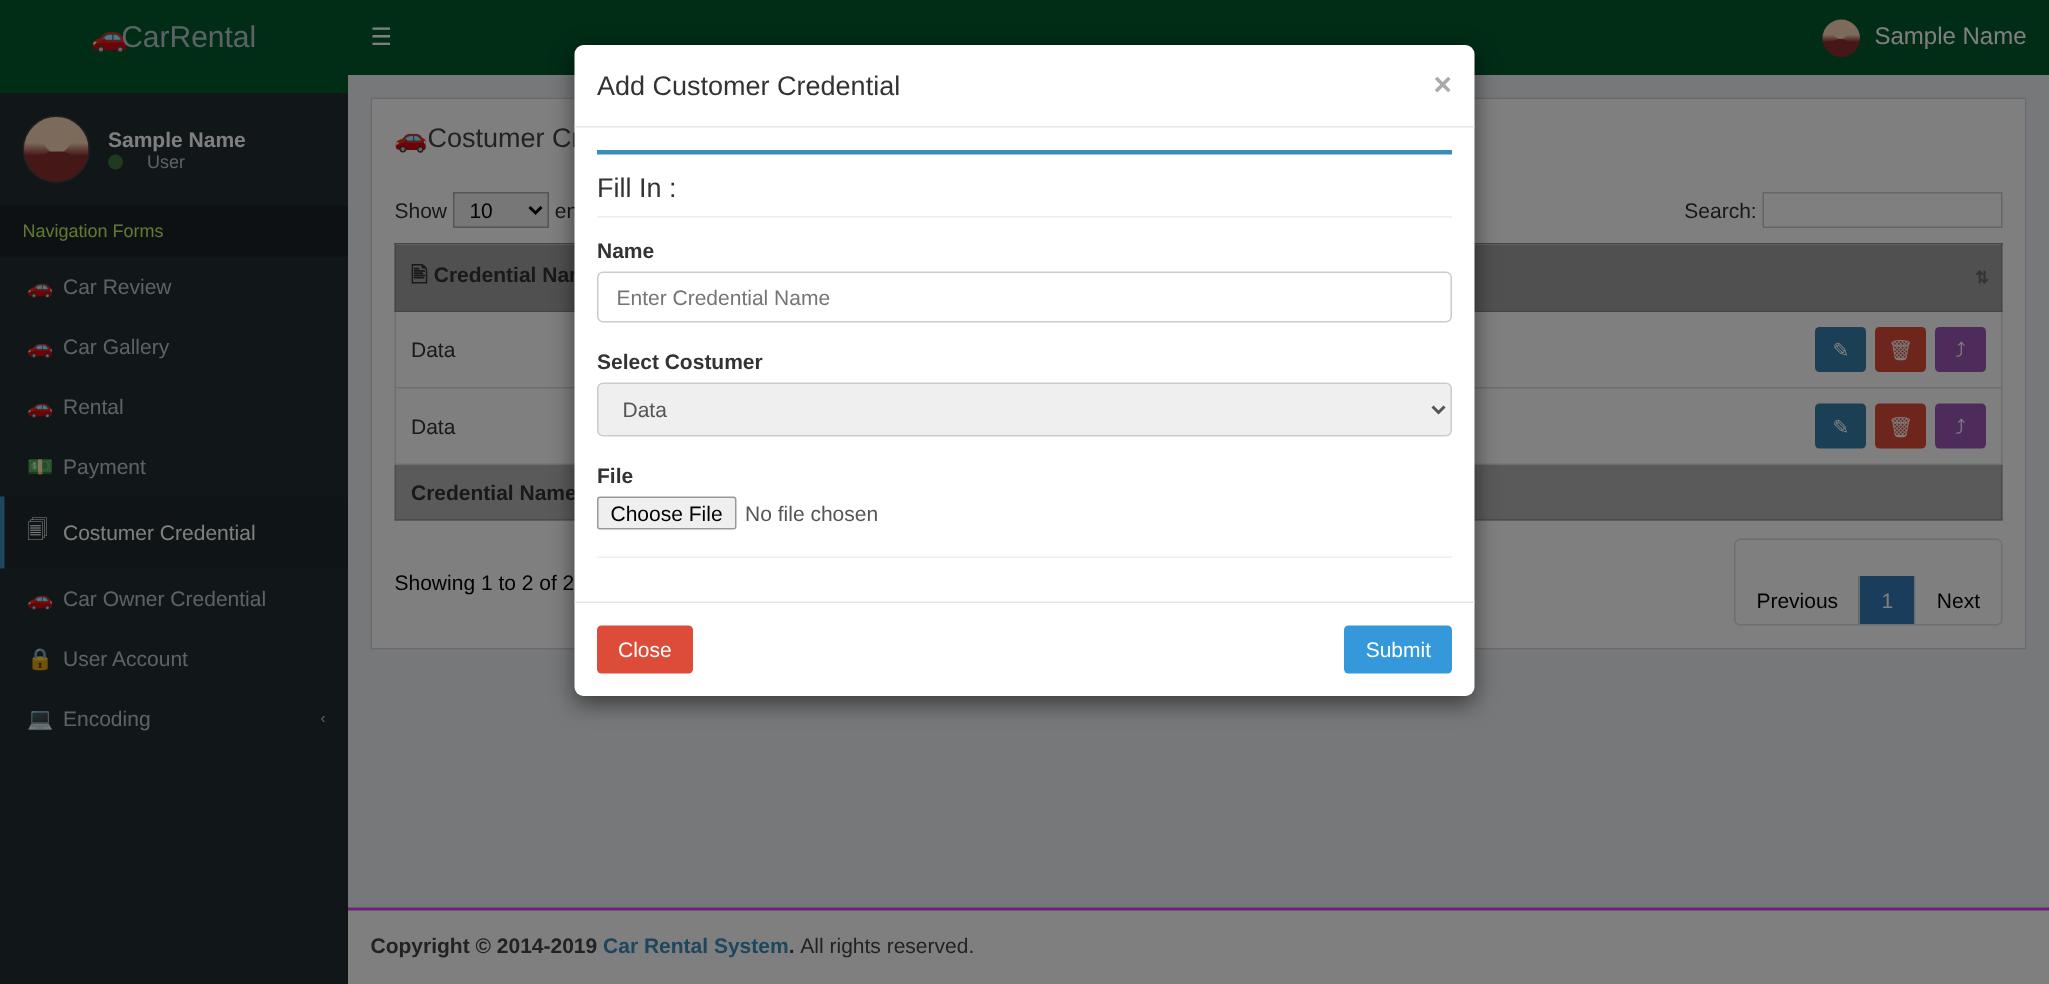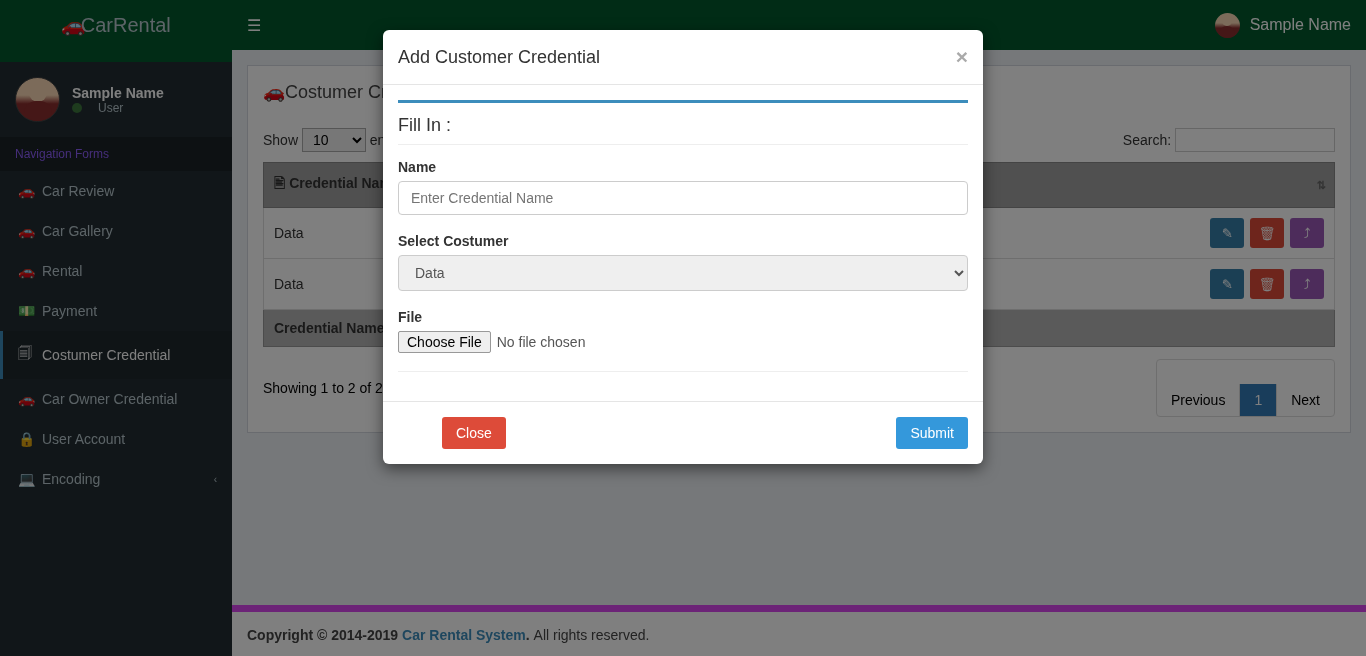--- a/index.html
+++ b/index.html
@@ -9,21 +9,21 @@
 .sidebar { position: absolute; left: 0; top: 0; width: 232px; height: 656px; background: #222d32; color: #b8c7ce; }
 .logo { height: 62px; background: #03592d; color: #b8c7ce; font-size: 20px; font-weight: 300; text-align: center; line-height: 50px; }
 .user-panel { padding: 15px; display: flex; align-items: center; gap: 12px; }
 .avatar { width: 45px; height: 45px; border-radius: 50%; background: linear-gradient(to bottom, #f8d7b4 40%, #8b2e2e 60%); border: 1px solid #444; position: relative; overflow: hidden; }
 .avatar::before { content: ''; position: absolute; top: 6px; left: 50%; transform: translateX(-50%); width: 18px; height: 18px; background: #f8d7b4; border-radius: 50%; }
 .avatar::after { content: ''; position: absolute; bottom: 0; left: 50%; transform: translateX(-50%); width: 28px; height: 20px; background: #8b2e2e; border-radius: 12px 12px 0 0; }
 .user-info { display: flex; flex-direction: column; }
 .user-name { color: #fff; font-weight: 600; font-size: 14px; }
 .user-role { font-size: 12px; color: #b8c7ce; display: flex; align-items: center; gap: 16px; }
 .status-dot { width: 10px; height: 10px; background: #3c763d; border-radius: 50%; display: inline-block; }
-.nav-header { padding: 10px 15px; font-size: 12px; color: #8b5cf6; background: #1a2226; }
+.nav-header { padding: 10px 15px; font-size: 12px; color: #bef264; background: #1a2226; }
 .sidebar ul { list-style: none; }
 .sidebar li a { display: flex; align-items: center; gap: 10px; padding: 12px 15px; color: #b8c7ce; text-decoration: none; font-size: 14px; border-left: 3px solid transparent; }
 .sidebar li.active a { border-left-color: #3c8dbc; background: #1e282c; color: #fff; }
 .sidebar .chevron { margin-left: auto; font-size: 10px; }
 
 
 .topbar { position: absolute; left: 232px; top: 0; right: 0; height: 50px; background: #03592d; display: flex; align-items: center; padding: 0 15px; color: #fff; }
 .hamburger { cursor: pointer; font-size: 16px; }
 .topbar .spacer { flex: 1; }
 .topbar .avatar-sm { width: 25px; height: 25px; border-radius: 50%; background: linear-gradient(to bottom, #f8d7b4 40%, #8b2e2e 60%); margin-right: 10px; position: relative; overflow: hidden; }
@@ -47,21 +47,21 @@
 .btn-edit { background: #367fa9; }
 .btn-del { background: #dd4b39; }
 .btn-up { background: #9b59b6; }
 .dt-bottom { display: flex; justify-content: space-between; align-items: center; margin-top: 12px; font-size: 14px; }
 .pagination { display: flex; border: 1px solid #ddd; border-radius: 4px; overflow: hidden; }
 .pagination span { padding: 8px 14px; font-size: 14px; cursor: pointer; border-left: 1px solid #ddd; margin-top: 24px; }
 .pagination span:first-child { border-left: none; }
 .pagination .active { background: #337ab7; color: #fff; }
 
 
-.footer { position: absolute; left: 232px; bottom: 0; right: 0; height: 51px; background: #fff; border-top: 7px solid #d946ef; padding: 15px; font-size: 14px; color: #444; }
+.footer { position: absolute; left: 232px; bottom: 0; right: 0; height: 51px; background: #fff; border-top: 2px solid #d946ef; padding: 15px; font-size: 14px; color: #444; }
 .footer a { color: #3c8dbc; text-decoration: none; }
 
 
 .overlay { position: absolute; inset: 0; background: rgba(0,0,0,0.5); }
 
 
 .modal { position: absolute; top: 30px; left: 50%; transform: translateX(-50%); width: 600px; background: #fff; border-radius: 6px; box-shadow: 0 5px 15px rgba(0,0,0,0.5); }
 .modal-header { padding: 15px; border-bottom: 1px solid #e5e5e5; display: flex; justify-content: space-between; align-items: center; }
 .modal-header h4 { font-size: 18px; font-weight: 500; color: #333; }
 .modal-close { font-size: 21px; font-weight: 700; color: #aaa; cursor: pointer; background: none; border: none; }
@@ -70,21 +70,21 @@
 .fill-in { font-size: 18px; color: #333; margin-bottom: 5px; }
 .hr-gray { border: 0; border-top: 1px solid #eee; margin: 8px 0 14px; }
 .form-group { margin-bottom: 18px; }
 .form-group label { display: block; font-weight: 700; font-size: 14px; color: #333; margin-bottom: 6px; }
 .form-control { width: 100%; padding: 8px 12px; border: 1px solid #ccc; border-radius: 4px; font-size: 14px; color: #555; }
 .file-row { display: flex; align-items: center; gap: 6px; }
 .file-btn { border: 1px solid #999; background: #efefef; padding: 2px 8px; font-size: 14px; border-radius: 2px; }
 .file-label { font-size: 14px; color: #555; }
 .modal-footer { padding: 15px; border-top: 1px solid #e5e5e5; display: flex; justify-content: space-between; }
 .btn { padding: 8px 14px; font-size: 14px; border-radius: 3px; border: none; color: #fff; cursor: pointer; }
-.btn-danger { background: #dd4b39; margin-left: 44px; }
+.btn-danger { background: #dd4b39; }
 .btn-info { background: #3498db; }
 
 .icon { display: inline-block; width: 14px; text-align: center; }
 </style>
 </head>
 <body>
 
 <aside class="sidebar">
   <div class="logo">
     <span class="icon">🚗</span>

